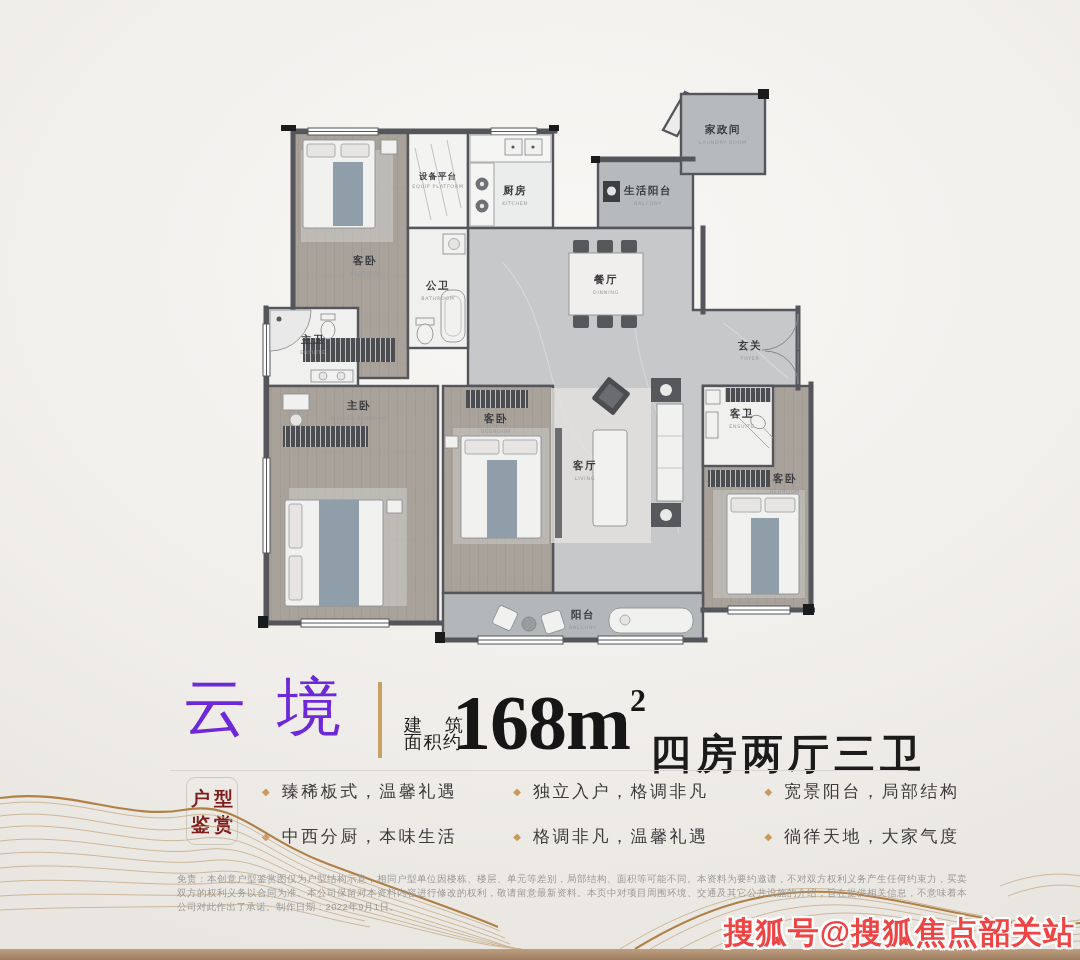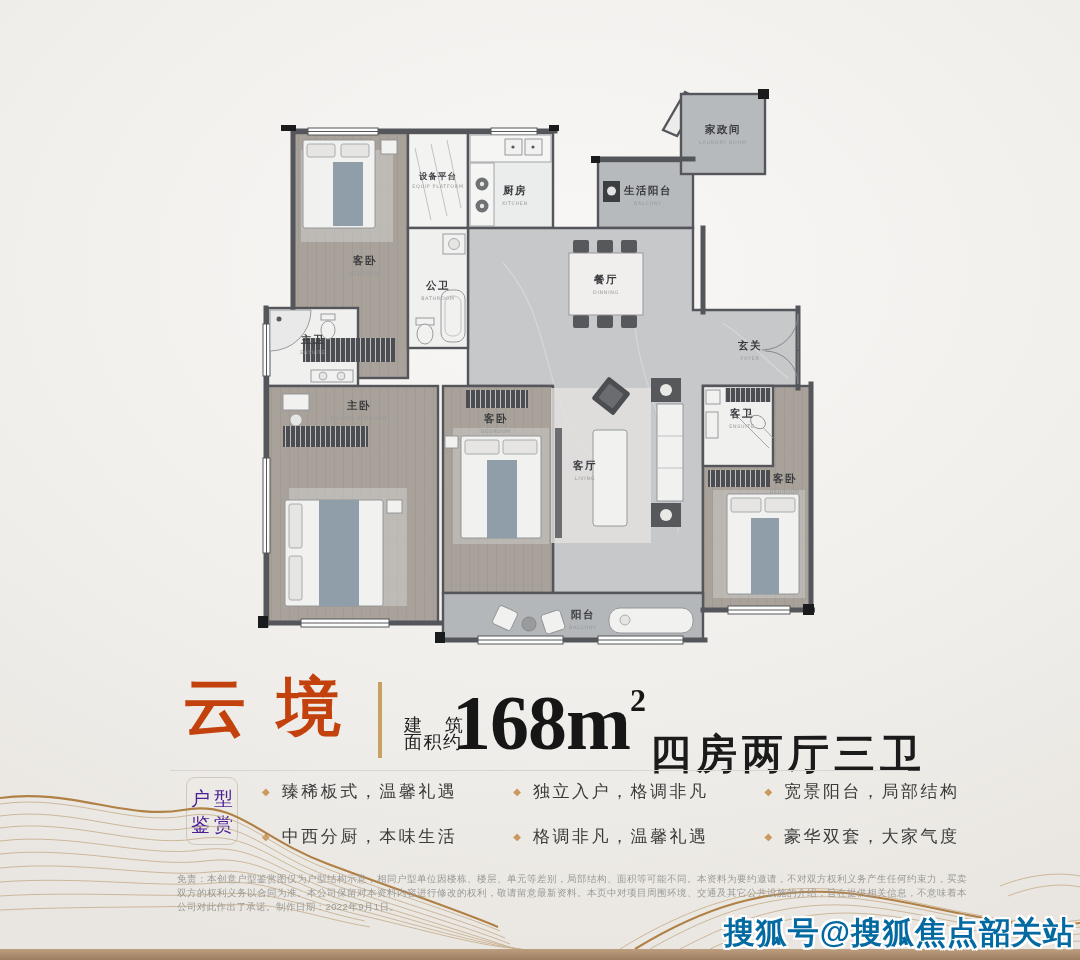--- a/index.html
+++ b/index.html
@@ -6,53 +6,53 @@
   body{
     width:1080px;height:960px;position:relative;overflow:hidden;
     font-family:"Liberation Sans","DejaVu Sans",sans-serif;
     background:
       radial-gradient(95% 75% at 52% 28%, #f8f7f5 0%, #f2f0ed 50%, #e9e6e1 100%);
   }
   .abs{position:absolute;}
   
   .apt-name{
     left:183px;top:672px;font-family:"DejaVu Serif","Liberation Serif",serif;
-    font-size:64px;font-weight:700;color:#c2410c;letter-spacing:30px;line-height:1.1;
+    font-size:64px;font-weight:400;color:#6d28d9;letter-spacing:30px;line-height:1.1;
   }
   .gold-divider{left:378px;top:682px;width:4px;height:76px;background:#c9a063;}
   .area-prefix{left:404px;top:717px;font-size:18px;color:#202020;font-weight:400;line-height:17px;}
   .area-prefix .l1{letter-spacing:9px;}
   .area-prefix .l2{letter-spacing:1.5px;}
   .area-num{left:452px;top:684px;font-size:78px;font-weight:700;color:#161616;line-height:1;letter-spacing:-1px;font-family:Liberation Serif, serif;}
   .area-num sup{font-size:32px;font-weight:700;vertical-align:38px;letter-spacing:0;}
   .layout-desc{left:650px;top:715px;font-size:41px;font-weight:600;color:#1b1b1b;letter-spacing:5px;margin-top:12px;}
   .title-rule{left:170px;top:770px;width:738px;height:1px;background:#d9d6d1;}
   
   .badge{
     left:186px;top:777px;width:50px;height:66px;border:1.5px solid #cfc8bc;border-radius:9px;
     display:flex;flex-direction:column;align-items:center;justify-content:center;
-    font-family:"DejaVu Serif","Liberation Serif",serif;font-size:19px;font-weight:400;
-    color:#4c1d95;letter-spacing:4px;line-height:26px;text-indent:4px;
+    font-family:"DejaVu Serif","Liberation Serif",serif;font-size:19px;font-weight:700;
+    color:#7f1d1d;letter-spacing:4px;line-height:26px;text-indent:4px;
   }
   .features{
     left:262px;top:780px;display:grid;grid-template-rows:repeat(2,1fr);grid-auto-flow:column;
     grid-row-gap:22px;grid-column-gap:56px;
   }
   .feature{display:flex;align-items:center;font-size:17px;color:#3b3b3b;letter-spacing:2.5px;font-weight:500;white-space:nowrap;}
   .feature .diamond{color:#c9995e;font-size:10px;margin-right:12px;letter-spacing:0;}
   
   .disclaimer{
     left:177px;top:852px;width:790px;font-size:9.5px;line-height:13.8px;color:#9b9995;
     letter-spacing:.4px;text-align:justify;z-index:3;margin-top:20px;
   }
   
   .contours{left:0;top:786px;width:1080px;height:163px;z-index:1;pointer-events:none;}
   .bottom-bar{left:0;bottom:0;width:1080px;height:11px;background:linear-gradient(#bd9e7f,#9d7d60);z-index:4;}
   .watermark{
-    right:5px;bottom:6px;font-size:31px;font-weight:800;color:#0369a1;z-index:5;letter-spacing:1px;
+    right:5px;bottom:6px;font-size:31px;font-weight:800;color:#ef4444;z-index:5;letter-spacing:1px;
     text-shadow:-2px -2px 0 #fff,2px -2px 0 #fff,-2px 2px 0 #fff,2px 2px 0 #fff,0 -2px 0 #fff,0 2px 0 #fff,-2px 0 0 #fff,2px 0 0 #fff;
   }
   
   .plan{left:253px;top:78px;width:562px;height:572px;z-index:2;}
   .plan .f{stroke:#54565b;stroke-width:2.4;}
   .plan .w{stroke:#54565b;stroke-width:5;fill:none;stroke-linecap:square;}
   .plan .fur{fill:#f1f1ef;stroke:#8f9194;stroke-width:.9;}
   .plan .soft{fill:#e6e5e3;stroke:#9b9da0;stroke-width:.8;}
   .plan .dk{fill:#56585c;}
   .plan .arc{stroke:#85878b;stroke-width:1;fill:none;}
@@ -328,21 +328,21 @@
   <div class="feature">
       <span class="diamond">◆</span>
       <span>格调非凡，温馨礼遇</span>
     </div>
   <div class="feature">
       <span class="diamond">◆</span>
       <span>宽景阳台，局部结构</span>
     </div>
   <div class="feature">
       <span class="diamond">◆</span>
-      <span>豪华双套，大家气度</span>
+      <span>徜徉天地，大家气度</span>
     </div>
 </div>
 
 <div class="abs disclaimer">免责：本创意户型鉴赏图仅为户型结构示意，相同户型单位因楼栋、楼层、单元等差别，局部结构、面积等可能不同。本资料为要约邀请，不对双方权利义务产生任何约束力，买卖双方的权利义务以合同为准。本公司保留对本资料内容进行修改的权利，敬请留意最新资料。本页中对项目周围环境、交通及其它公共设施的介绍，旨在提供相关信息，不意味着本公司对此作出了承诺。制作日期：2022年9月1日。</div>
 
 <svg class="abs contours" viewBox="0 0 1080 163" xmlns="http://www.w3.org/2000/svg">
   <g fill="none" stroke="#c8b191" stroke-width=".9">
     <path d="M0,18 C70,8 130,40 185,30 C240,20 260,58 330,84 C400,110 460,128 500,145"></path>
     <path d="M0,30 C70,20 135,52 190,42 C245,32 265,68 335,93 C405,118 465,135 505,152"></path>
     <path d="M0,42 C70,32 140,62 195,53 C250,44 272,78 340,101 C408,124 470,142 510,158"></path>

